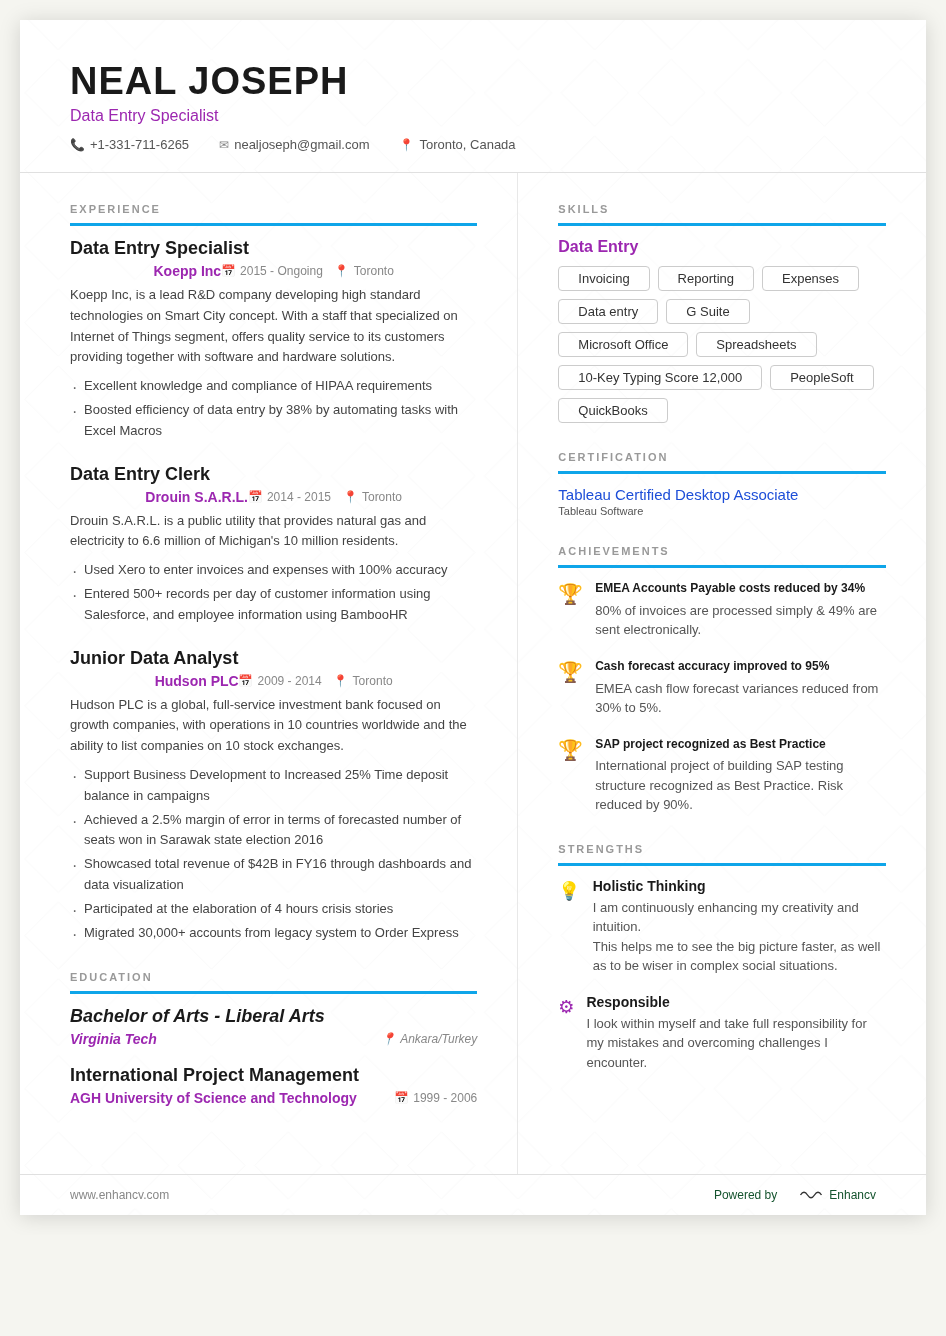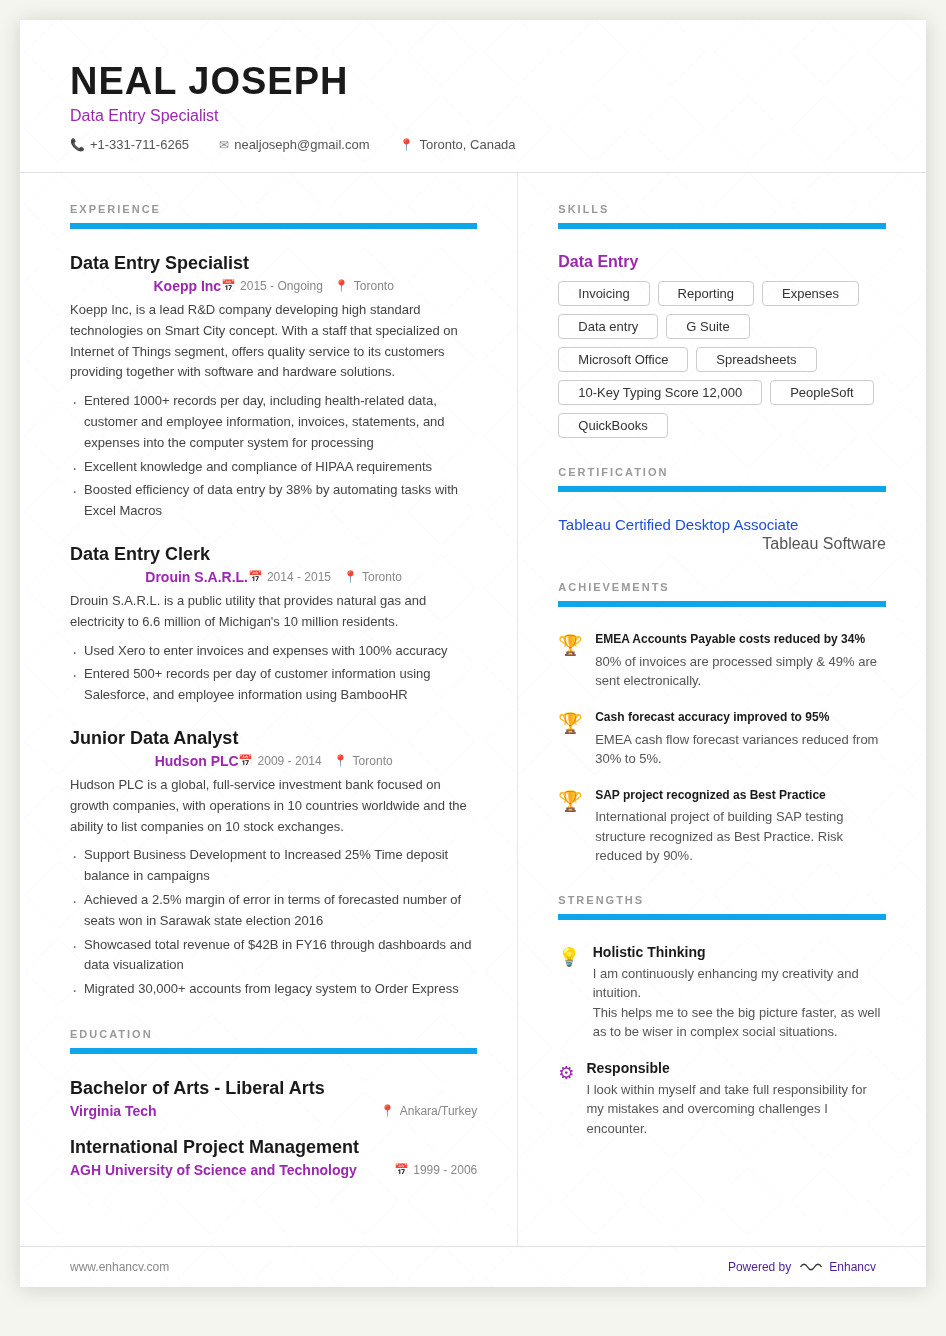--- a/index.html
+++ b/index.html
@@ -80,23 +80,23 @@
     .right-col {
       width: 45%;
       padding: 30px 40px 40px 40px;
     }
     .section-title {
       font-size: 11px;
       font-weight: 700;
       color: #999;
       letter-spacing: 2px;
       text-transform: uppercase;
-      margin-bottom: 24px;
+      margin-bottom: 12px;
       padding-bottom: 8px;
-      border-bottom: 6px solid #0ea5e9;
+      border-bottom: 3px solid #0ea5e9;
     }
     .section {
       margin-bottom: 28px;
     }
     .job-title {
       font-size: 18px;
       font-weight: 700;
       color: #1a1a1a;
       margin-bottom: 4px;
     }
@@ -186,23 +186,22 @@
       color: #333;
     }
     
     .cert-title {
       font-size: 15px;
       font-weight: 400;
       color: #1d4ed8;
       margin-bottom: 2px;
     }
     .cert-org {
-      font-size: 16px;
+      font-size: 11px;
       color: #555;
-      text-align: right;
     }
     
     .achievement-item {
       display: flex;
       gap: 12px;
       margin-bottom: 18px;
     }
     .achievement-icon {
       color: #9c27b0;
       font-size: 20px;
@@ -250,22 +249,22 @@
       justify-content: space-between;
       align-items: center;
       padding: 12px 50px;
       border-top: 1px solid #e0e0e0;
       font-size: 12px;
       color: #888;
     }
     .footer-brand {
       display: flex;
       align-items: center;
-      gap: 6px;
-      color: #4c1d95;
+      gap: 20px;
+      color: #14532d;
     }
     .enhancv-logo {
       display: flex;
       align-items: center;
       gap: 4px;
     }
     .enhancv-icon {
       width: 28px;
       height: 16px;
     }
@@ -329,21 +328,20 @@
                   <span>2015 - Ongoing</span>
                 </div>
                 <div class="job-meta-item">
                   <span>📍</span>
                   <span>Toronto</span>
                 </div>
               </div>
             </div>
             <div class="job-description">Koepp Inc, is a lead R&amp;D company developing high standard technologies on Smart City concept. With a staff that specialized on Internet of Things segment, offers quality service to its customers providing together with software and hardware solutions.</div>
             <ul class="bullet-list">
-              <li>Entered 1000+ records per day, including health-related data, customer and employee information, invoices, statements, and expenses into the computer system for processing</li>
               <li>Excellent knowledge and compliance of HIPAA requirements</li>
               <li>Boosted efficiency of data entry by 38% by automating tasks with Excel Macros</li>
             </ul>
           </div>
 
           <div style="margin-bottom:22px;">
             <div class="job-title">Data Entry Clerk</div>
             <div class="company-row">
               <span class="company-name">Drouin S.A.R.L.</span>
               <div class="job-meta">
@@ -377,29 +375,30 @@
                   <span>📍</span>
                   <span>Toronto</span>
                 </div>
               </div>
             </div>
             <div class="job-description">Hudson PLC is a global, full-service investment bank focused on growth companies, with operations in 10 countries worldwide and the ability to list companies on 10 stock exchanges.</div>
             <ul class="bullet-list">
               <li>Support Business Development to Increased 25% Time deposit balance in campaigns</li>
               <li>Achieved a 2.5% margin of error in terms of forecasted number of seats won in Sarawak state election 2016</li>
               <li>Showcased total revenue of $42B in FY16 through dashboards and data visualization</li>
+              <li>Participated at the elaboration of 4 hours crisis stories</li>
               <li>Migrated 30,000+ accounts from legacy system to Order Express</li>
             </ul>
           </div>
         </div>
 
         <div class="section">
           <div class="section-title">EDUCATION</div>
 
-          <div style="margin-bottom:18px;">
+          <div style="margin-bottom:18px;font-style:italic;">
             <div class="edu-title">Bachelor of Arts - Liberal Arts</div>
             <div class="edu-row">
               <span class="edu-school">Virginia Tech</span>
               <div class="edu-meta">
                 <span>📍</span>
                 <span>Ankara/Turkey</span>
               </div>
             </div>
           </div>
 

